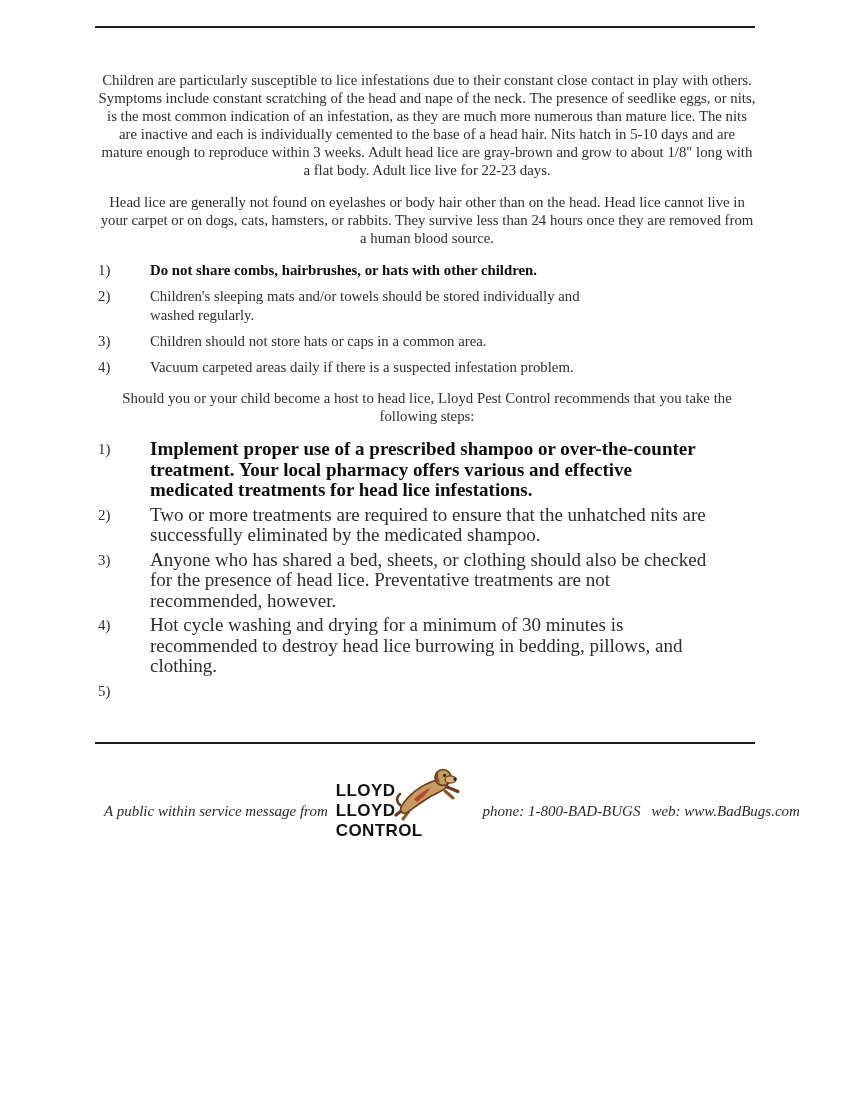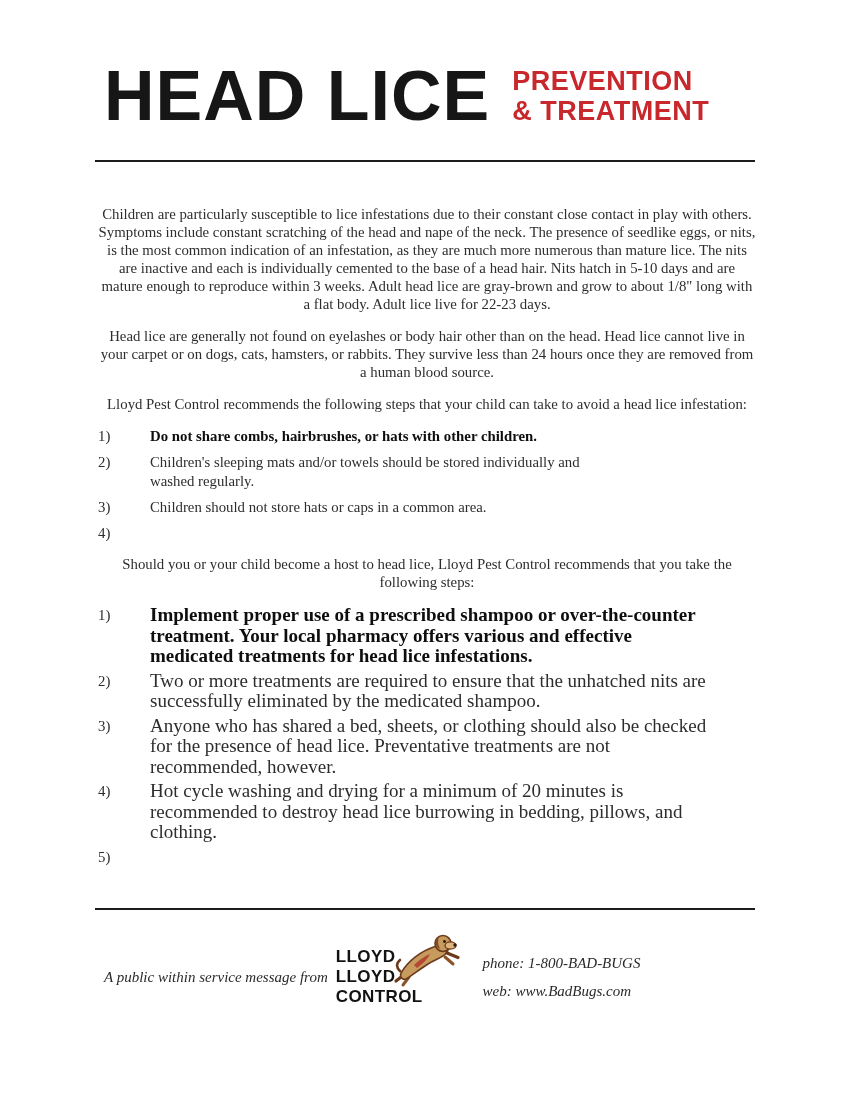--- a/index.html
+++ b/index.html
@@ -41,78 +41,71 @@
   .rule-bottom { margin-top:41px; }
   
   .footer { display:flex; align-items:center; margin:32px 95px 0 104px; height:70px; }
   .foot-left { font-style:italic; font-size:15px; color:#2a2a2a; white-space:nowrap; }
   .logo { position:relative; margin-left:8px; flex:none; }
   .logo-text {
     font-family:"Liberation Sans", sans-serif; font-weight:bold;
     font-size:17px; line-height:20px; letter-spacing:0.4px; color:#121212;
   }
   .mascot { position:absolute; left:56px; top:-16px; }
-  .foot-right { margin-left:60px; font-style:italic; font-size:15px; color:#2a2a2a; white-space:nowrap; display:flex; gap:11px;flex-direction:column; }
+  .foot-right { margin-left:60px; font-style:italic; font-size:15px; color:#2a2a2a; white-space:nowrap; display:flex; gap:11px; }
 </style>
 </head>
 <body>
 
 <div class="page">
 
-  <div class="header">
-    <div class="title-main">HEAD LICE</div>
-    <div class="title-sub">
-      <div>PREVENTION</div>
-      <div>&amp; TREATMENT</div>
-    </div>
-  </div>
 
   <hr class="rule rule-top">
 
   <div class="content">
     <p class="p-first">Children are particularly susceptible to lice infestations due to their constant close contact in play with others. Symptoms include constant scratching of the head and nape of the neck. The presence of seedlike eggs, or nits, is the most common indication of an infestation, as they are much more numerous than mature lice. The nits are inactive and each is individually cemented to the base of a head hair. Nits hatch in 5-10 days and are mature enough to reproduce within 3 weeks. Adult head lice are gray-brown and grow to about 1/8" long with a flat body. Adult lice live for 22-23 days.</p>
     <p>Head lice are generally not found on eyelashes or body hair other than on the head. Head lice cannot live in your carpet or on dogs, cats, hamsters, or rabbits. They survive less than 24 hours once they are removed from a human blood source.</p>
-    <p>Lloyd Pest Control recommends the following steps that your child can take to avoid a head lice infestation:</p>
 
     <div class="list list1">
       <div class="li">
         <span class="num">1)</span>
         <span class="li-text strong">Do not share combs, hairbrushes, or hats with other children.</span>
       </div>
       <div class="li">
         <span class="num">2)</span>
         <span class="li-text">Children's sleeping mats and/or towels should be stored individually and washed regularly.</span>
       </div>
       <div class="li">
         <span class="num">3)</span>
         <span class="li-text">Children should not store hats or caps in a common area.</span>
       </div>
       <div class="li">
         <span class="num">4)</span>
+        <span class="li-text">Vacuum carpeted areas daily if there is a suspected infestation problem.</span>
       </div>
     </div>
 
     <p class="lead2">Should you or your child become a host to head lice, Lloyd Pest Control recommends that you take the following steps:</p>
 
     <div class="list list2">
       <div class="li">
         <span class="num">1)</span>
         <span class="li-text strong">Implement proper use of a prescribed shampoo or over-the-counter treatment. Your local pharmacy offers various and effective medicated treatments for head lice infestations.</span>
       </div>
       <div class="li">
         <span class="num">2)</span>
         <span class="li-text">Two or more treatments are required to ensure that the unhatched nits are successfully eliminated by the medicated shampoo.</span>
       </div>
       <div class="li">
         <span class="num">3)</span>
         <span class="li-text">Anyone who has shared a bed, sheets, or clothing should also be checked for the presence of head lice. Preventative treatments are not recommended, however.</span>
       </div>
       <div class="li">
         <span class="num">4)</span>
-        <span class="li-text">Hot cycle washing and drying for a minimum of 20 minutes is recommended to destroy head lice burrowing in bedding, pillows, and clothing.</span>
+        <span class="li-text">Hot cycle washing and drying for a minimum of 30 minutes is recommended to destroy head lice burrowing in bedding, pillows, and clothing.</span>
       </div>
       <div class="li">
         <span class="num">5)</span>
       </div>
     </div>
   </div>
 
   <hr class="rule rule-bottom">
 
   <div class="footer">

